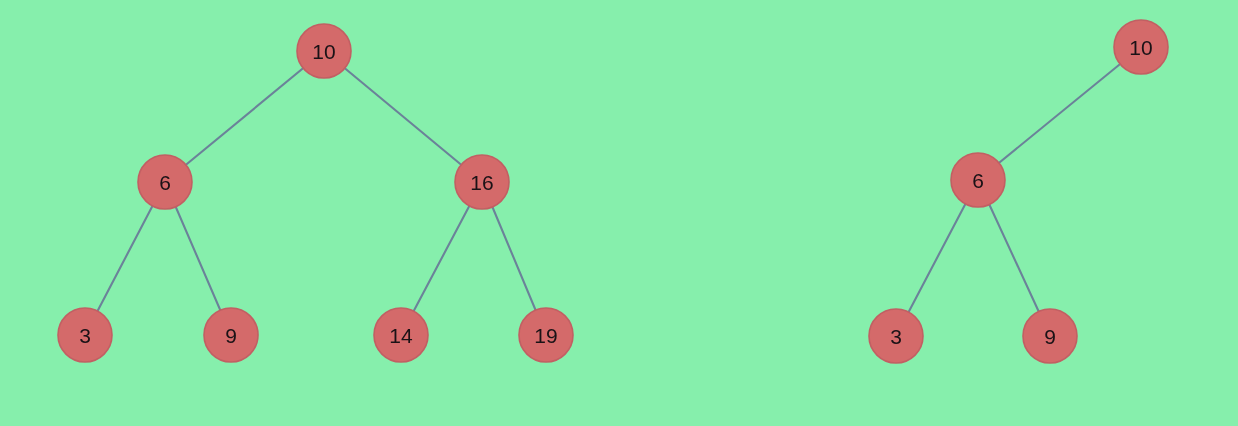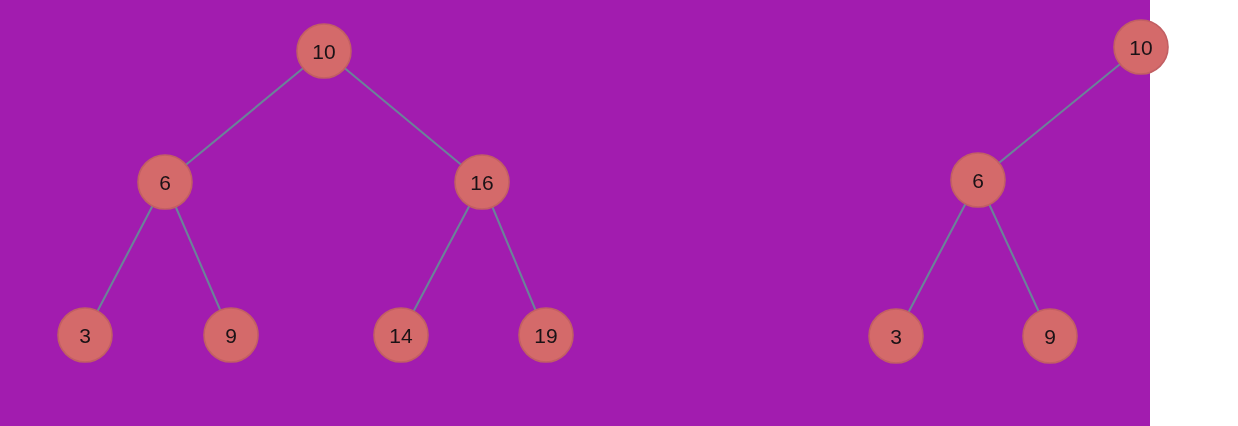--- a/index.html
+++ b/index.html
@@ -46,21 +46,21 @@
     font-weight: 400;
     text-anchor: middle;
     dominant-baseline: central;
     pointer-events: none;
     user-select: none;
   }
 </style>
 </head>
 <body style="background: rgb(255, 255, 255);">
 
-<div id="canvas-root" style="background: #a21caf; width: 1150px; height: 426px;">
+<div id="canvas-root" style="background: #86efac; width: 1238px; height: 426px;">
   <svg class="tree-svg" id="tree-svg" viewBox="0 0 1238 426" xmlns="http://www.w3.org/2000/svg">
     <g id="edges-layer">
         <g>
           <line x1="324" y1="51" x2="165" y2="182" class="tree-edge" stroke="#6b8299" stroke-width="2.1"></line>
           <line x1="324" y1="51" x2="482" y2="182" class="tree-edge" stroke="#6b8299" stroke-width="2.1"></line>
           <line x1="165" y1="182" x2="85" y2="335" class="tree-edge" stroke="#6b8299" stroke-width="2.1"></line>
           <line x1="165" y1="182" x2="231" y2="335" class="tree-edge" stroke="#6b8299" stroke-width="2.1"></line>
           <line x1="482" y1="182" x2="401" y2="335" class="tree-edge" stroke="#6b8299" stroke-width="2.1"></line>
           <line x1="482" y1="182" x2="546" y2="335" class="tree-edge" stroke="#6b8299" stroke-width="2.1"></line>
         </g>

